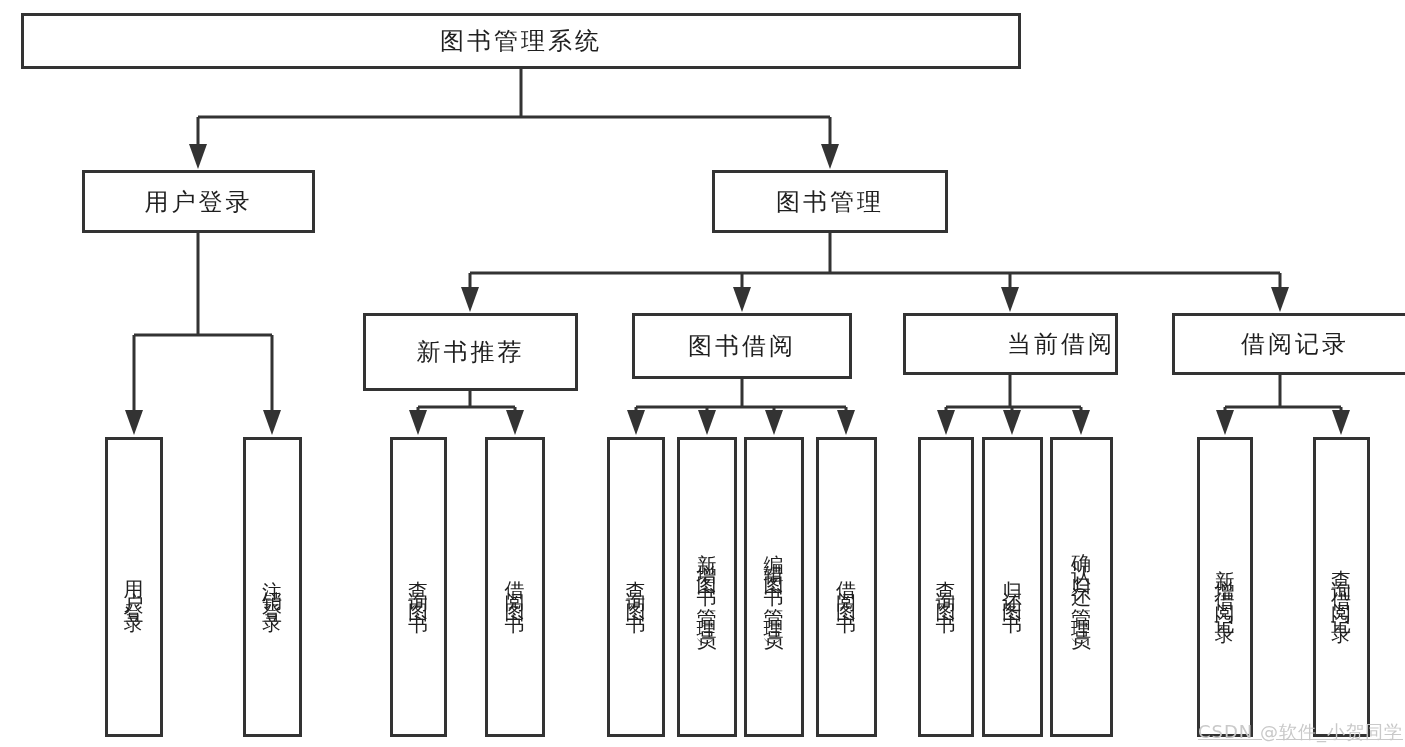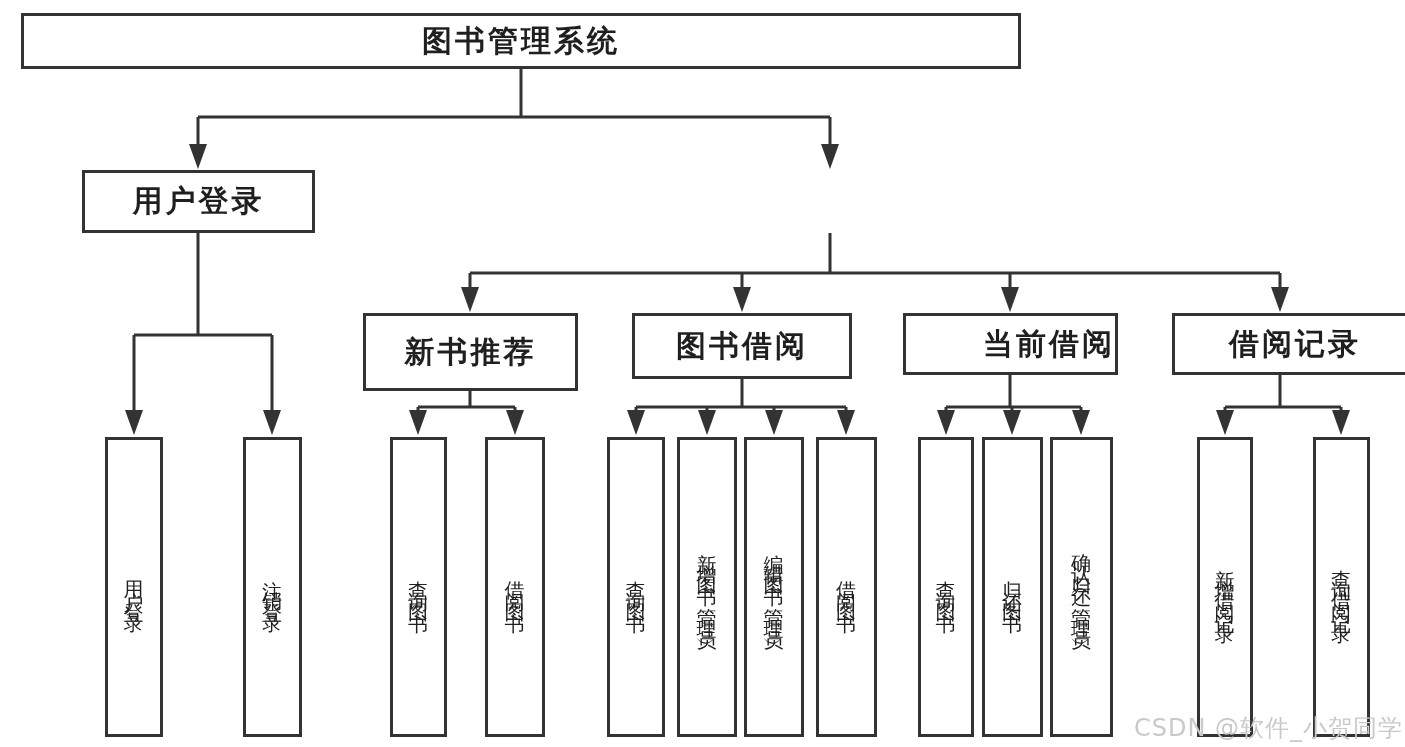--- a/index.html
+++ b/index.html
@@ -29,42 +29,43 @@
   .box {
     position: absolute;
     box-sizing: border-box;
     border: 3px solid var(--line);
     background: var(--background);
     display: flex;
     align-items: center;
     justify-content: center;
   }
   .hbox {
-    font-size: 30px;
-    font-weight: 700;
+    font-size: 24px;
+    font-weight: 400;
     letter-spacing: 3px;
     white-space: nowrap;
   }
   .vbox .vtext {
     writing-mode: vertical-rl;
     text-orientation: mixed;
     font-size: 20px;
     font-weight: 500;
     letter-spacing: 11px;
     line-height: 1;
   }
   .watermark {
     position: absolute;
     right: 2px;
     bottom: 3px;
-    font-size: 24px;
+    font-size: 18px;
     letter-spacing: 1px;
     color: var(--watermark);
     white-space: nowrap;
     pointer-events: none;
+    text-decoration: underline;
   }
 </style>
 </head>
 <body>
 
 <div id="canvas">
 
   <svg id="connector-layer" viewBox="0 0 1405 747" xmlns="http://www.w3.org/2000/svg" aria-hidden="true">
     <g>
       <path d="M521 69 V117 M198 117 H830 M198 117 V146 M830 117 V146"></path>
@@ -107,20 +108,23 @@
       <polygon points="1332,410 1350,410 1341,435"></polygon>
     </g>
   </svg>
 
   <div class="box hbox" style="left:21px; top:13px; width:1000px; height:56px;">
     <span>图书管理系统</span>
   </div>
 
   <div class="box hbox" style="left:82px; top:170px; width:233px; height:63px;">
     <span>用户登录</span>
+  </div>
+  <div class="box hbox" style="left:712px; top:170px; width:236px; height:63px;">
+    <span>图书管理</span>
   </div>
 
   <div class="box hbox" style="left:363px; top:313px; width:215px; height:78px;">
     <span>新书推荐</span>
   </div>
   <div class="box hbox" style="left:632px; top:313px; width:220px; height:66px;">
     <span>图书借阅</span>
   </div>
   <div class="box hbox" style="left:903px; top:313px; width:215px; height:62px;justify-content:flex-end;">
     <span>当前借阅</span>

